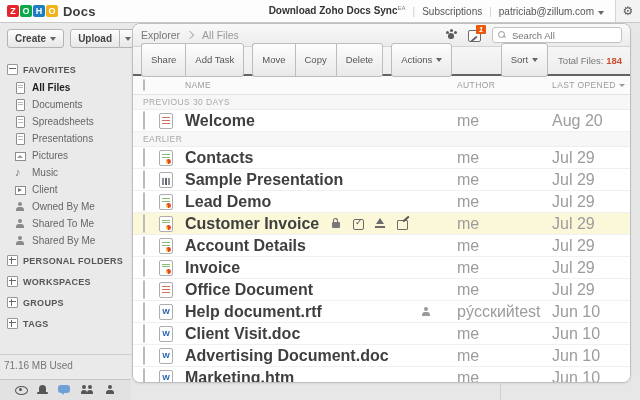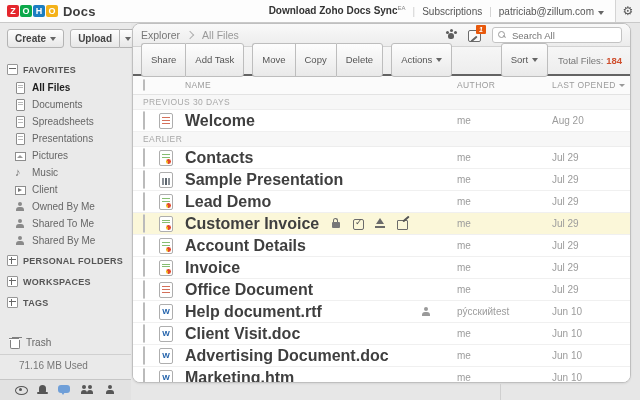--- a/index.html
+++ b/index.html
@@ -34,21 +34,21 @@
   .car{display:inline-block;width:0;height:0;border-left:3px solid transparent;border-right:3px solid transparent;
        border-top:4px solid #666;margin-left:4px}
   .sec-hdr{display:flex;align-items:flex-end;gap:5px;padding:4px 0 4px 7px;font-size:9px;font-weight:bold;
            color:#555;letter-spacing:.3px;cursor:pointer;margin-top:2px}
   .pm{width:9px;height:9px;border:1px solid #979797;background:#fff;border-radius:1px;position:relative;flex:none}
   .pm::before,.pm-minus::before{content:"";position:absolute;left:1px;right:1px;top:3px;height:1px;background:#666}
   .pm-plus::after{content:"";position:absolute;top:1px;bottom:1px;left:3px;width:1px;background:#666}
   .side-item{display:flex;align-items:center;gap:6px;padding:2.5px 0 2.5px 14px;cursor:pointer;color:#666}
   .side-item.sel{font-weight:bold;color:#1e1e1e}
   .trash-row{margin-top:22px;padding-left:8px}
-  .storage{position:absolute;left:0;right:0;bottom:25px;border-top:1px solid #d0d0d0;padding:5px 0 4px 19px;
+  .storage{position:absolute;left:0;right:0;bottom:25px;border-top:1px solid #d0d0d0;padding:5px 0 4px 4px;
            color:#777;font-size:10px;background:#eaeaea}
   .side-foot{position:absolute;left:0;right:0;bottom:0;height:20px;border-top:1px solid #c6c6c6;
              background:#e2e2e2;display:flex;align-items:center;justify-content:space-around;padding:0 10px}
 
   
   .si{width:12px;height:12px;position:relative;flex:none;display:inline-block}
   .si-page::before{content:"";position:absolute;left:2px;top:0;width:7px;height:10px;border:1px solid #8d8d8d;
                    border-radius:1px;background:#fff}
   .si-page::after{content:"";position:absolute;left:4px;top:3px;width:5px;height:4px;
                   background:repeating-linear-gradient(to bottom,#b9b9b9 0 1px,transparent 1px 2.5px)}
@@ -107,21 +107,21 @@
   .c-author{width:95px;flex:none}
   .c-date{width:78px;flex:none}
   .sortcar{display:inline-block;width:0;height:0;border-left:3px solid transparent;border-right:3px solid transparent;
            border-top:3px solid #999;margin-left:3px;vertical-align:1px}
 
   .grouphdr{height:14px;display:flex;align-items:center;padding-left:10px;background:#f7f7f7;
             border-bottom:1px solid #ededed;font-size:8.5px;color:#a8a8a8;letter-spacing:.4px}
   .row{height:21px;display:flex;align-items:center;border-bottom:1px solid #f0f0f0;background:#fff;cursor:pointer}
   .row.hl{background:#fbf7d9}
   .fname{font-size:16px;font-weight:bold;color:#3f3f3f;white-space:nowrap;overflow:hidden;text-overflow:ellipsis}
-  .meta{font-size:10px;color:#9c9c9c}
+  .meta{font-size:16px;color:#9c9c9c}
   .row-actions{display:flex;gap:9px;margin-left:auto;margin-right:48px}
   .sharedmark{margin-left:auto;margin-right:26px;position:relative;width:10px;height:10px}
   .sharedmark::before{content:"";position:absolute;left:3px;top:0;width:4px;height:4px;border-radius:50%;background:#9a9a9a}
   .sharedmark::after{content:"";position:absolute;left:1px;top:5px;width:8px;height:4px;border-radius:3px 3px 0 0;background:#9a9a9a}
 
   
   .fi{width:12px;height:14px;background:#fff;border:1px solid #aeaeae;border-radius:2px;position:relative;flex:none}
   .fi-writer::after{content:"";position:absolute;left:2px;right:2px;top:3px;height:7px;
       background:repeating-linear-gradient(to bottom,#d4705a 0 1px,transparent 1px 3px)}
   .fi-sheet::before{content:"";position:absolute;left:2px;right:2px;top:3px;height:5px;
@@ -263,20 +263,24 @@
         </div>
       </div>
     <div id="side-sections">
         <div class="sec-hdr">
           <span class="pm pm-plus"></span>
           <span>PERSONAL FOLDERS</span>
         </div>
         <div class="sec-hdr">
           <span class="pm pm-plus"></span>
           <span>WORKSPACES</span>
+        </div>
+        <div class="sec-hdr">
+          <span class="pm pm-plus"></span>
+          <span>GROUPS</span>
         </div>
         <div class="sec-hdr">
           <span class="pm pm-plus"></span>
           <span>TAGS</span>
         </div>
       </div>
     <div class="side-item trash-row">
       <span class="si si-trash"></span>
       <span>Trash</span>
     </div>

